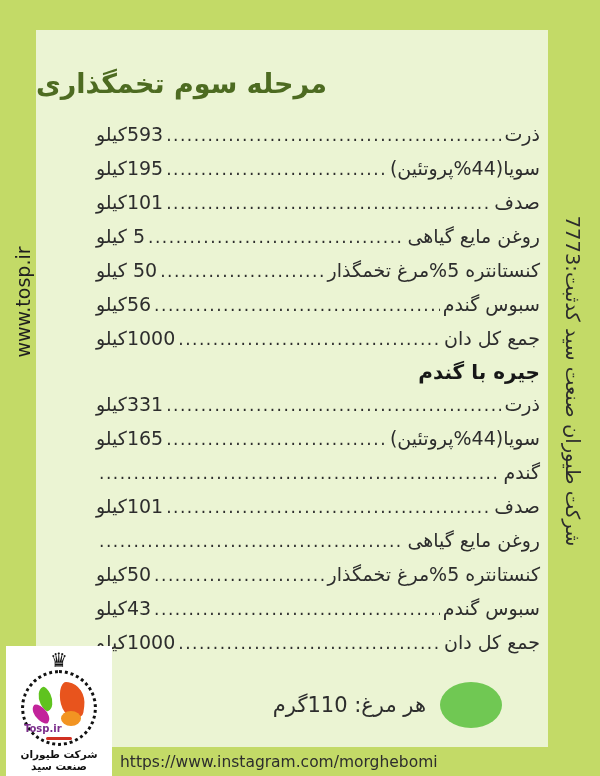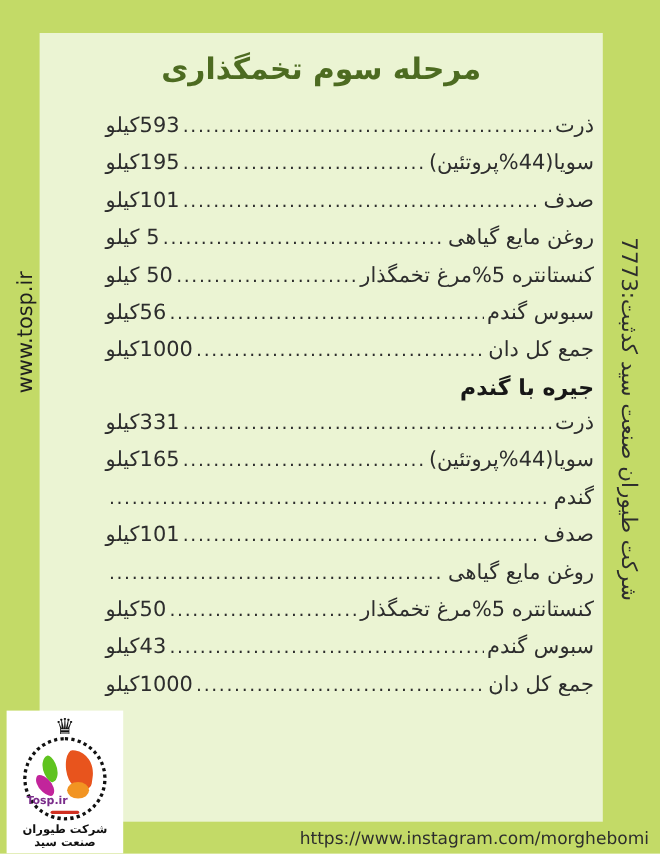--- a/index.html
+++ b/index.html
@@ -3,21 +3,21 @@
 <meta charset="utf-8">
 <style>
   html,body{margin:0;padding:0;}
   body{font-family:"DejaVu Sans","Liberation Sans",sans-serif;}
   .stage{position:relative;width:600px;height:776px;background:#c3da67;overflow:hidden;}
 
   
   .panel{position:absolute;left:36px;top:30px;width:512px;height:717px;
          background:#ebf4d3;direction:rtl;}
 
-  .title{margin:16px 0 0;font-size:27px;line-height:36px;text-align:center;
+  .title{margin:36px 0 0;font-size:27px;line-height:36px;text-align:left;
          color:#4d6b21;font-weight:bold;}
 
   #sections{padding:16px 8px 0 60px;}
   .sec-header{font-size:20px;font-weight:bold;color:#171717;line-height:32px;text-align:right;}
   .row{display:flex;align-items:baseline;line-height:33px;font-size:19px;color:#2d2d2d;}
   .nm{white-space:nowrap;}
   .vl{white-space:nowrap;}
   .dots{flex:1;overflow:hidden;white-space:nowrap;margin:0 3px;direction:ltr;text-align:left;}
   .dots::after{content:"....................................................................................";
                letter-spacing:1.5px;color:#2d2d2d;font-size:17px;}
@@ -27,21 +27,21 @@
   .green-dot{width:62px;height:46px;background:#70c853;border-radius:50%;margin-left:14px;}
   .note-text{font-size:21px;color:#2d2d2d;}
 
   
   .vtext{position:absolute;white-space:nowrap;color:#1f1f1f;}
   .vtext.left{left:23px;top:302px;transform:translate(-50%,-50%) rotate(-90deg);font-size:19px;}
   .vtext.right{left:572px;top:381px;transform:translate(-50%,-50%) rotate(90deg);
                font-size:19.5px;direction:rtl;color:#2d2d2d;}
 
   
-  .footer-url{position:absolute;left:120px;right:10px;bottom:5px;text-align:right;
+  .footer-url{position:absolute;left:120px;right:10px;bottom:5px;text-align:left;
               font-size:15.5px;color:#2d2d2d;}
 
   
   .logo-box{position:absolute;left:6px;bottom:0;width:106px;height:130px;background:#ffffff;z-index:3;}
   .crown{text-align:center;font-size:20px;line-height:22px;margin-top:3px;color:#111;}
   .wreath{position:relative;width:76px;height:76px;margin:-1px auto 0;
           border:3px dotted #111;border-radius:50%;box-sizing:border-box;}
   .rooster-body{position:absolute;left:35px;top:10px;width:26px;height:34px;background:#e8541d;
                 border-radius:20% 80% 30% 70% / 30% 70% 20% 80%;transform:rotate(8deg);}
   .rooster-egg{position:absolute;left:37px;top:38px;width:20px;height:15px;background:#f29422;border-radius:50%;}
@@ -133,20 +133,24 @@
           <span class="dots"></span>
           <span class="vl">43کیلو</span>
         </div>
         <div class="row">
           <span class="nm">جمع کل دان</span>
           <span class="dots"></span>
           <span class="vl">1000کیلو</span>
         </div>
       </div>
 
+    <div class="hen-note">
+      <span class="green-dot"></span>
+      <span class="note-text">هر مرغ: 110گرم</span>
+    </div>
   </div>
 
   <div class="vtext left">www.tosp.ir</div>
   <div class="vtext right">شرکت طیوران صنعت سید کدثبت:7773</div>
 
   <div class="footer-url">https://www.instagram.com/morghebomi</div>
 
   <div class="logo-box">
     <div class="crown">♛</div>
     <div class="wreath">

